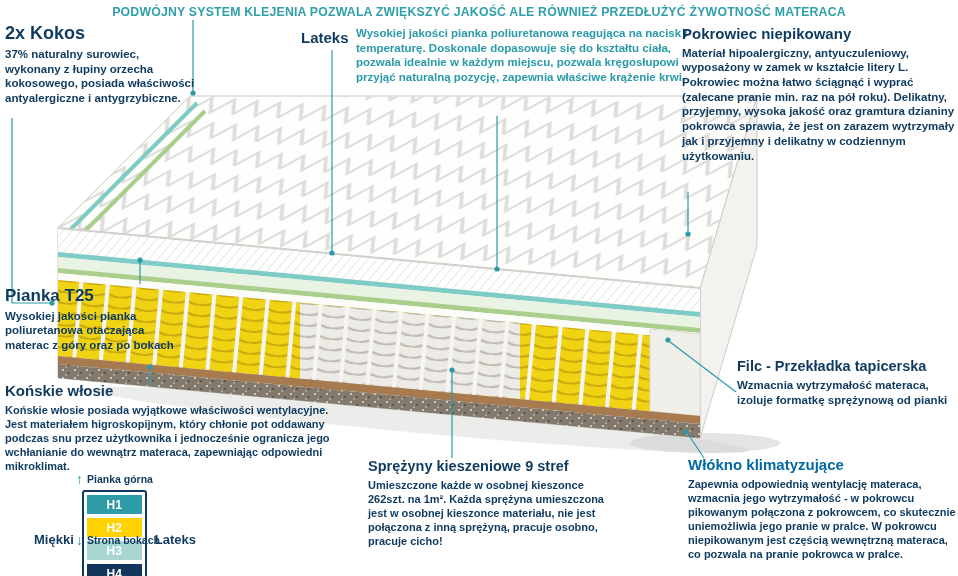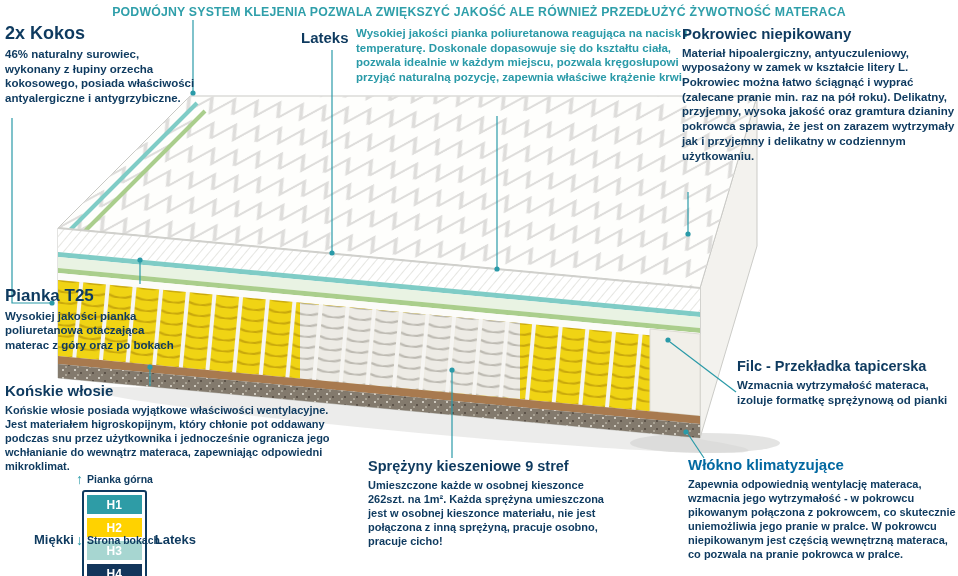--- a/index.html
+++ b/index.html
@@ -136,21 +136,21 @@
       <circle cx="452" cy="370" r="2.6"></circle>
       <circle cx="668" cy="340" r="2.6"></circle>
       <circle cx="686" cy="432" r="2.6"></circle>
     </g>
   </svg>
 
   <div class="banner">PODWÓJNY SYSTEM KLEJENIA POZWALA ZWIĘKSZYĆ JAKOŚĆ ALE RÓWNIEŻ PRZEDŁUŻYĆ ŻYWOTNOŚĆ MATERACA</div>
 
   <div class="callout c-kokos">
     <h3>2x Kokos</h3>
-    <p>46% naturalny surowiec, wykonany z łupiny orzecha kokosowego, posiada właściwości antyalergiczne i antygrzybiczne.</p>
+    <p>37% naturalny surowiec, wykonany z łupiny orzecha kokosowego, posiada właściwości antyalergiczne i antygrzybiczne.</p>
   </div>
 
   <div class="callout c-lateks">
     <h3>Lateks</h3>
   </div>
 
   <div class="callout c-foam">
     <p>Wysokiej jakości pianka poliuretanowa reagująca na nacisk i temperaturę. Doskonale dopasowuje się do kształtu ciała, pozwala idealnie w każdym miejscu, pozwala kręgosłupowi przyjąć naturalną pozycję, zapewnia właściwe krążenie krwi.</p>
   </div>
 

